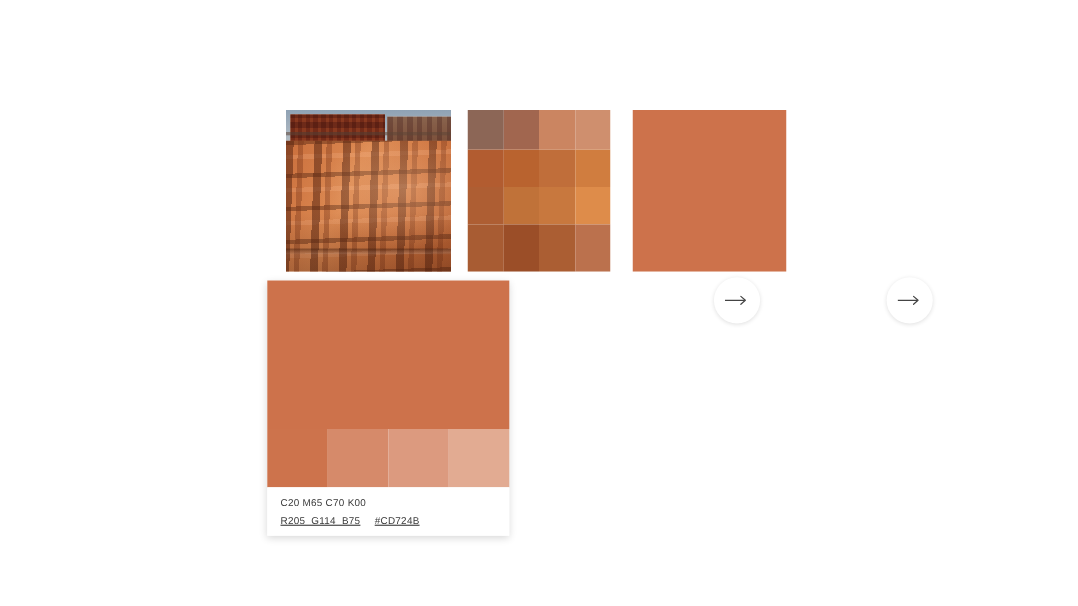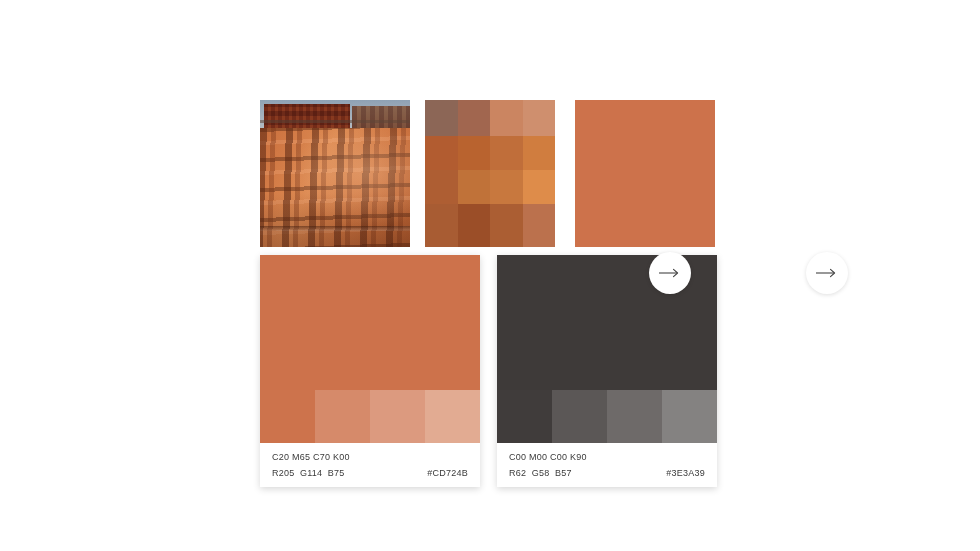--- a/index.html
+++ b/index.html
@@ -90,34 +90,34 @@
     display: flex; align-items: center; justify-content: center;
     z-index: 5;
   }
   .arrow-1 { left: 389px; top: 152px; }
   .arrow-2 { left: 546px; top: 152px; }
   .arrow-btn svg { display: block; }
 
   
   .card { position: absolute; top: 255px; width: 220px; height: 232px;
           background: #fff; box-shadow: 0 2px 7px rgba(0,0,0,.16); }
-  .card-left  { left: 260px; }
+  .card-left  { left: 243px; }
   .card-right { left: 497px; }
 
   .card-main { position: absolute; left: 0; top: 0; width: 100%; height: 135px; }
   .card-tints { position: absolute; left: 0; top: 135px; width: 100%; height: 53px;
                 display: grid; grid-template-columns: repeat(4, 1fr); }
   .card-tints i { display: block; }
 
   .card-info { position: absolute; left: 0; bottom: 0; width: 100%; height: 44px;
                background: #ffffff; padding: 8px 12px 0 12px; }
   .info-line1 { font-size: 9px; color: #3a3a3a; letter-spacing: .25px; line-height: 13px; }
-  .info-line2 { display: flex; justify-content: space-between; align-items: baseline;
+  .info-line2 { display: flex; align-items: baseline;
                 font-size: 9px; color: #3a3a3a; letter-spacing: .25px; line-height: 13px;
-                margin-top: 3px; }
+                margin-top: 3px; text-decoration: underline; }
   .info-rgb { white-space: pre; }
   .info-hex { white-space: pre; margin-left: 13px; }
 </style>
 </head>
 <body>
 
 <div class="stage">
 
   <div class="top-row">
 
@@ -180,30 +180,14 @@
       </div>
     <div class="card-info">
       <div class="info-line1">C20 M65 C70 K00</div>
       <div class="info-line2">
         <span class="info-rgb">R205  G114  B75</span>
         <span class="info-hex">#CD724B</span>
       </div>
     </div>
   </div>
 
-  <div class="card card-right">
-    <div class="card-main" style="background: rgb(62, 58, 57);"></div>
-    <div class="card-tints">
-        <i style="background: rgb(64, 60, 59);"></i>
-        <i style="background: rgb(91, 87, 86);"></i>
-        <i style="background: rgb(110, 106, 105);"></i>
-        <i style="background: rgb(132, 130, 129);"></i>
-      </div>
-    <div class="card-info">
-      <div class="info-line1">C00 M00 C00 K90</div>
-      <div class="info-line2">
-        <span class="info-rgb">R62  G58  B57</span>
-        <span class="info-hex">#3E3A39</span>
-      </div>
-    </div>
-  </div>
 
 </div>
 
 </body></html>

